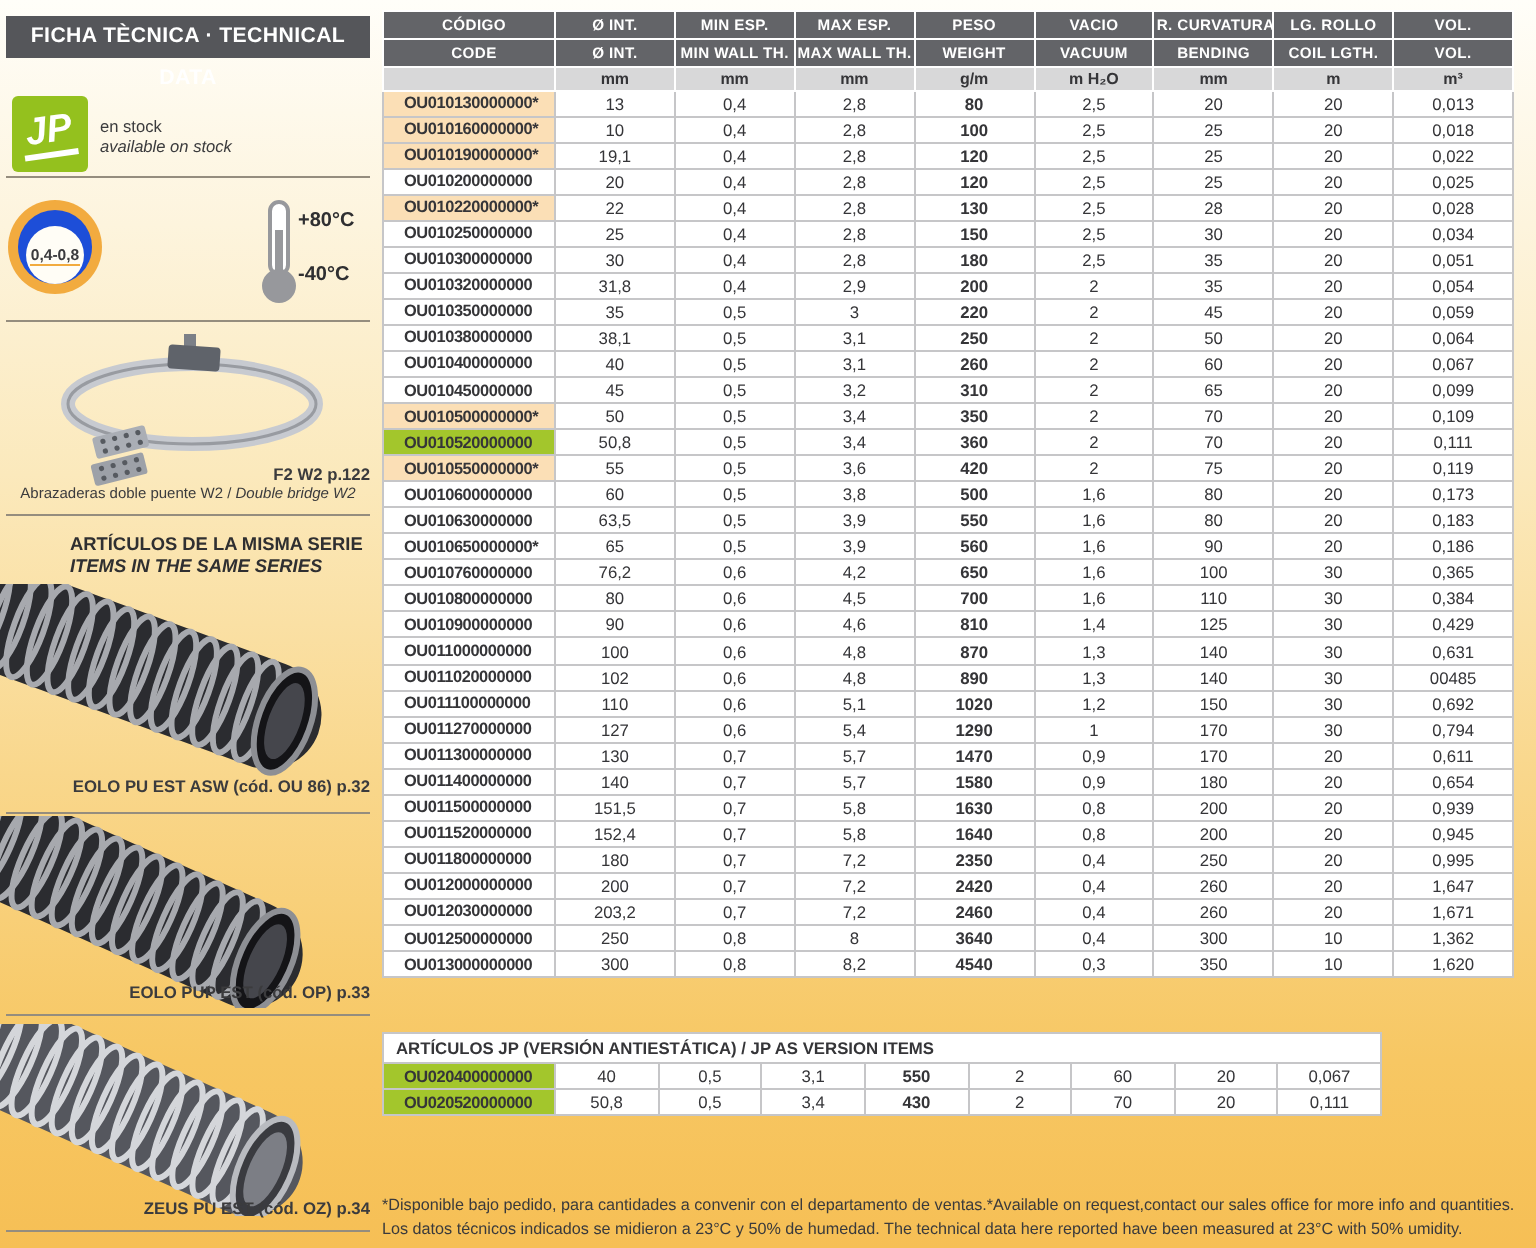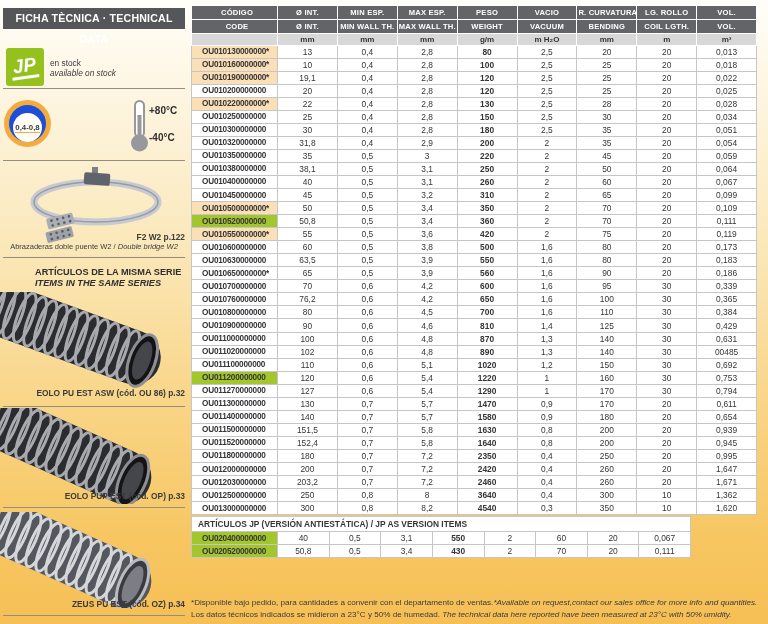--- a/index.html
+++ b/index.html
@@ -60,21 +60,21 @@
     height:12.05px;padding:0;overflow:hidden;white-space:nowrap;}
   td.code{text-align:left;padding-left:10px;font-weight:700;font-size:8.2px;letter-spacing:-.2px;}
   .hl-star{background:#fbdfb6;}
   .hl-green{background:#a3c62c;}
   td.weight{font-weight:700;}
   .section-title td{background:#fff;border:1px solid #c6c6c8;font-weight:700;font-size:8.4px;
     text-align:left;padding-left:6px;height:12px;color:#353538;}
 
   
   .footnote{left:191px;top:597px;width:572px;font-size:8.1px;line-height:11.5px;color:#3a3a3c;}
-  .footnote .en{font-style:italic;}
+  .footnote .en{}
 </style>
 </head>
 <body>
 
 <div class="abs band">FICHA TÈCNICA · TECHNICAL DATA</div>
 
 <div class="abs jp">
   <span class="jp-inner">JP</span>
 </div>
 <div class="abs stock">
@@ -476,31 +476,20 @@
         <td>65</td>
         <td>0,5</td>
         <td>3,9</td>
         <td class="weight">560</td>
         <td>1,6</td>
         <td>90</td>
         <td>20</td>
         <td>0,186</td>
       </tr>
       <tr>
-        <td class="code">OU010700000000</td>
-        <td>70</td>
-        <td>0,6</td>
-        <td>4,2</td>
-        <td class="weight">600</td>
-        <td>1,6</td>
-        <td>95</td>
-        <td>30</td>
-        <td>0,339</td>
-      </tr>
-      <tr>
         <td class="code">OU010760000000</td>
         <td>76,2</td>
         <td>0,6</td>
         <td>4,2</td>
         <td class="weight">650</td>
         <td>1,6</td>
         <td>100</td>
         <td>30</td>
         <td>0,365</td>
       </tr>
@@ -551,31 +540,20 @@
       <tr>
         <td class="code">OU011100000000</td>
         <td>110</td>
         <td>0,6</td>
         <td>5,1</td>
         <td class="weight">1020</td>
         <td>1,2</td>
         <td>150</td>
         <td>30</td>
         <td>0,692</td>
-      </tr>
-      <tr>
-        <td class="code hl-green">OU011200000000</td>
-        <td>120</td>
-        <td>0,6</td>
-        <td>5,4</td>
-        <td class="weight">1220</td>
-        <td>1</td>
-        <td>160</td>
-        <td>30</td>
-        <td>0,753</td>
       </tr>
       <tr>
         <td class="code">OU011270000000</td>
         <td>127</td>
         <td>0,6</td>
         <td>5,4</td>
         <td class="weight">1290</td>
         <td>1</td>
         <td>170</td>
         <td>30</td>

